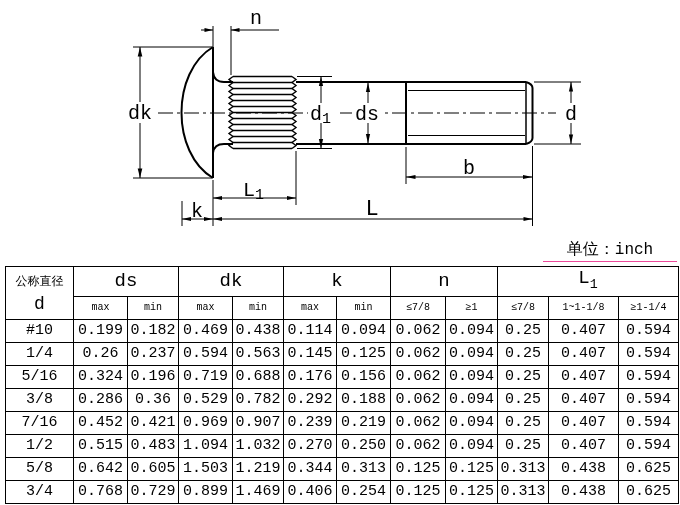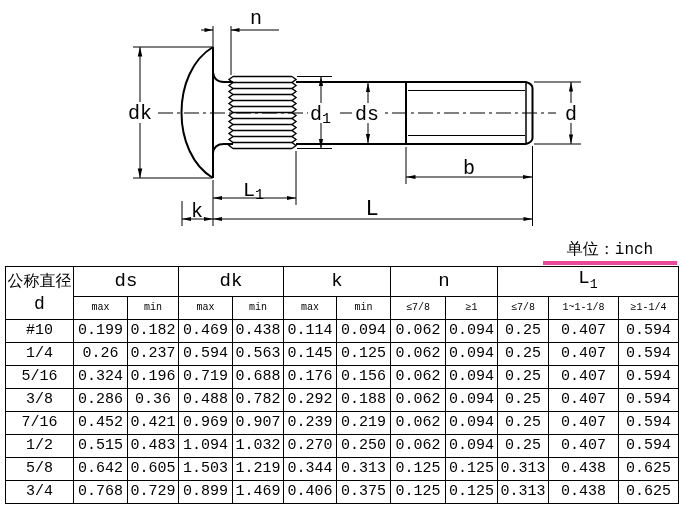--- a/index.html
+++ b/index.html
@@ -1,28 +1,28 @@
 <!DOCTYPE html>
 <html><head>
 <meta charset="utf-8">
 <style>
   html,body{margin:0;padding:0;background:#fff;}
   .screen{position:relative;width:680px;height:505px;background:#ffffff;overflow:hidden;
           font-family:"Liberation Sans",sans-serif;color:#000;}
   .drawing-svg{position:absolute;left:0;top:0;}
   .unit-note{position:absolute;left:543px;top:240px;width:134px;text-align:center;
-             font-size:16px;line-height:21px;border-bottom:4px solid #ec4899;
+             font-size:16px;line-height:21px;border-bottom:1px solid #ec4899;
              font-family:"Liberation Mono","DejaVu Sans Mono",monospace;}
   table.spec{position:absolute;left:5px;top:266px;width:673px;border-collapse:collapse;
              table-layout:fixed;font-family:"Liberation Mono","DejaVu Sans Mono",monospace;}
   table.spec th,table.spec td{border:1px solid #000;text-align:center;vertical-align:middle;
              padding:0;font-weight:normal;overflow:hidden;white-space:nowrap;}
   tr.r1 th{height:24px;font-size:19px;line-height:22px;}
   th.corner{font-family:"Liberation Sans",sans-serif;}
-  .corner-l1{font-size:16px;line-height:22px;letter-spacing:0px;}
+  .corner-l1{font-size:12px;line-height:22px;letter-spacing:0px;}
   .corner-l2{font-size:18px;line-height:24px;font-family:"Liberation Mono","DejaVu Sans Mono",monospace;}
   tr.r2 th{height:22px;font-size:10px;line-height:20px;}
   tbody td{height:22px;font-size:15px;line-height:20px;}
   sub{font-size:70%;}
 </style>
 </head>
 <body>
 
 <div class="screen">
 
@@ -195,21 +195,21 @@
           <td>0.062</td>
           <td>0.094</td>
           <td>0.25</td>
           <td>0.407</td>
           <td>0.594</td>
         </tr>
         <tr>
           <td>3/8</td>
           <td>0.286</td>
           <td>0.36</td>
-          <td>0.488</td>
+          <td>0.529</td>
           <td>0.782</td>
           <td>0.292</td>
           <td>0.188</td>
           <td>0.062</td>
           <td>0.094</td>
           <td>0.25</td>
           <td>0.407</td>
           <td>0.594</td>
         </tr>
         <tr>
@@ -254,21 +254,21 @@
           <td>0.438</td>
           <td>0.625</td>
         </tr>
         <tr>
           <td>3/4</td>
           <td>0.768</td>
           <td>0.729</td>
           <td>0.899</td>
           <td>1.469</td>
           <td>0.406</td>
-          <td>0.375</td>
+          <td>0.254</td>
           <td>0.125</td>
           <td>0.125</td>
           <td>0.313</td>
           <td>0.438</td>
           <td>0.625</td>
         </tr>
       </tbody>
   </table>
 </div>
 

